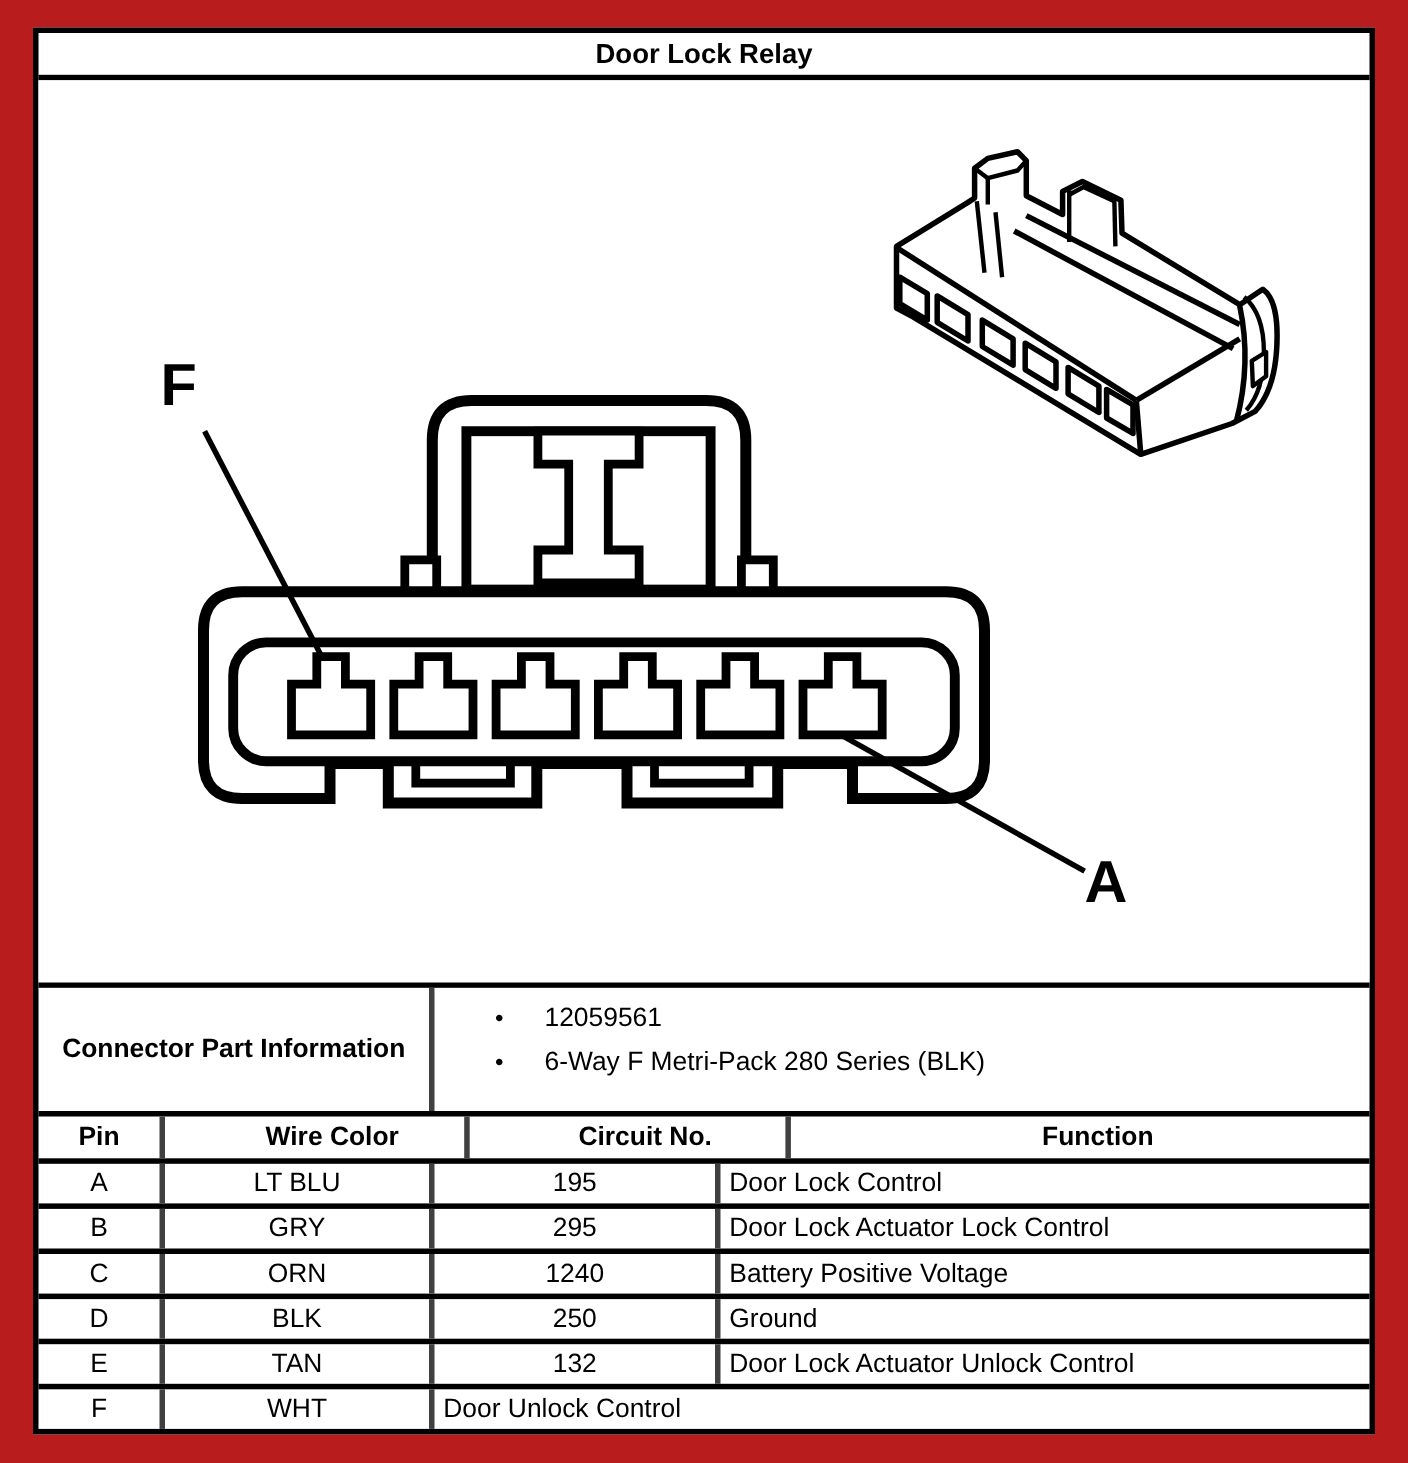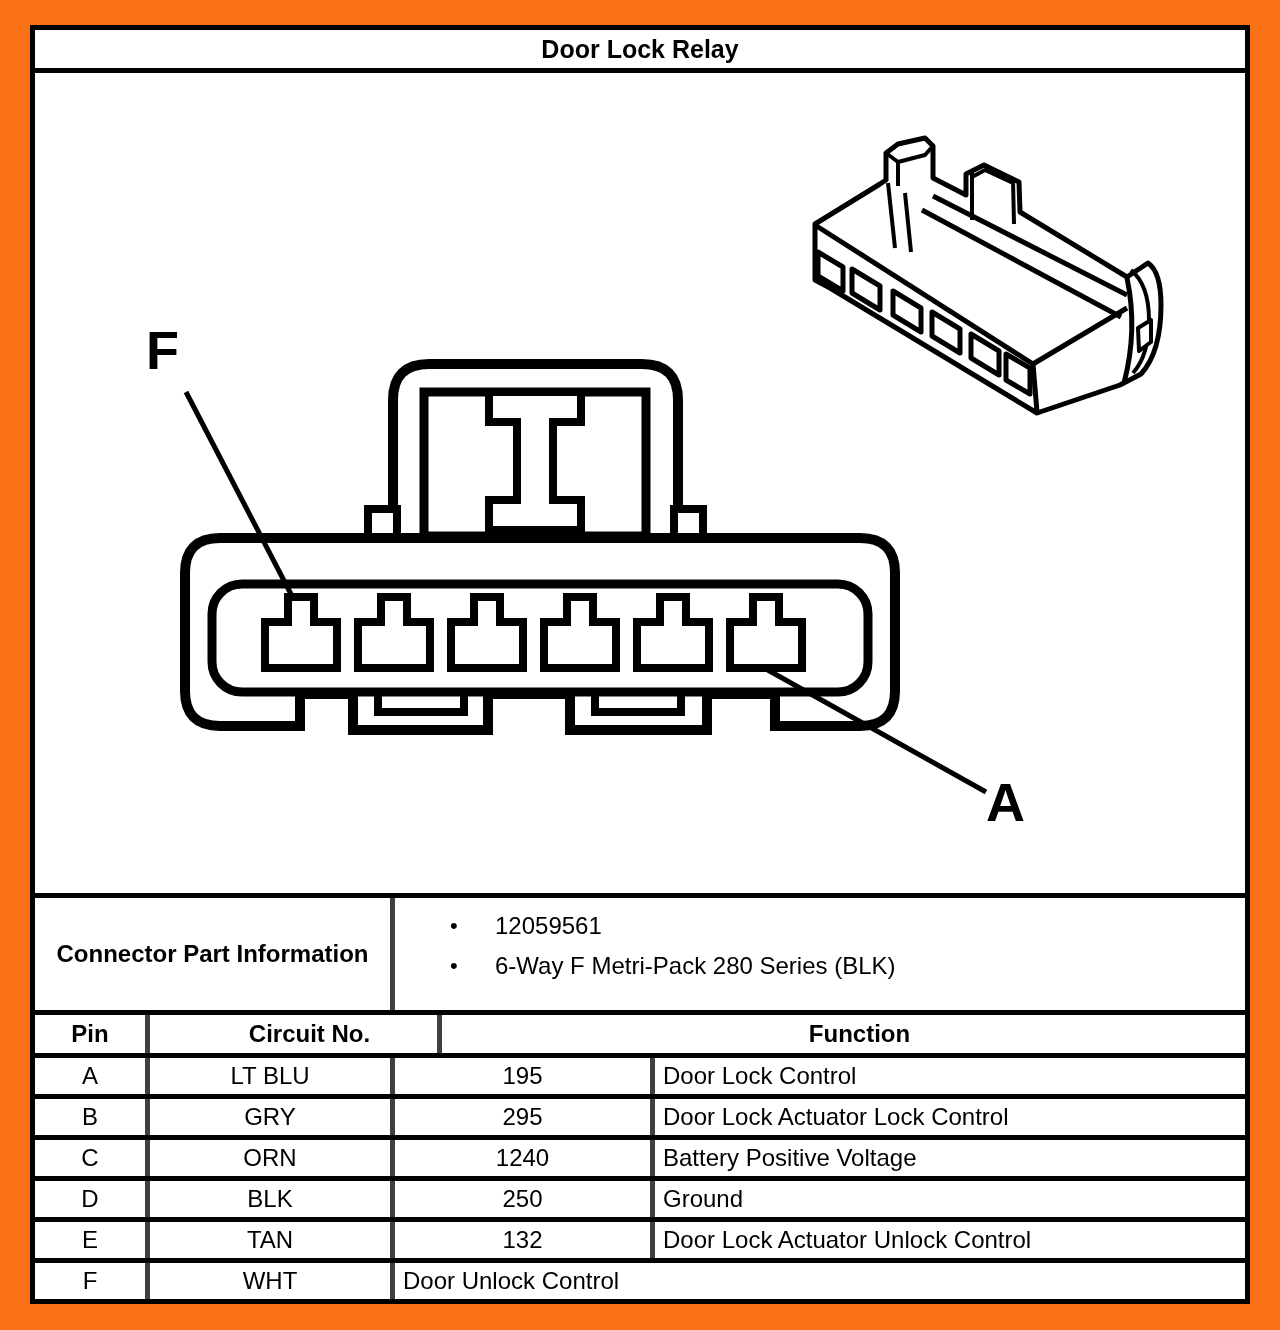--- a/index.html
+++ b/index.html
@@ -1,18 +1,18 @@
 <!DOCTYPE html>
 <html><head>
 <meta charset="utf-8">
 <style>
   html,body{margin:0;padding:0;background:#fff;}
   *{box-sizing:border-box;}
   body{font-family:"Liberation Sans","DejaVu Sans",sans-serif;color:#000;}
-  .page{position:absolute;left:0;top:0;width:1280px;height:1330px;background:#f97316;}
+  .page{position:absolute;left:0;top:0;width:1280px;height:1330px;background:#b91c1c;}
   .frame{position:absolute;left:30px;top:25px;width:1220px;border:5px solid #000;background:#fff;}
   .title-bar{height:43px;border-bottom:5px solid #000;display:flex;align-items:center;justify-content:center;
              font-size:25px;font-weight:bold;}
   .diagram{position:relative;height:820px;background:#fff;overflow:hidden;}
   .pin-label{position:absolute;font-size:54px;font-weight:bold;line-height:1;}
   .pin-label.f{left:111px;top:250px;}
   .pin-label.a{left:951px;top:702px;}
   .row{display:flex;border-top:5px solid #000;}
   .cell{display:flex;align-items:center;justify-content:center;font-size:24px;}
   .cell.rb{border-right:5px solid #404040;}
@@ -123,20 +123,21 @@
         </div>
         <div class="bullet-line">
           <span class="bullet-dot">•</span>
           <span>6-Way F Metri-Pack 280 Series (BLK)</span>
         </div>
       </div>
     </div>
 
     <div class="row head-row">
       <div class="cell rb c-pin">Pin</div>
+      <div class="cell rb c-wire">Wire Color</div>
       <div class="cell rb c-circ">Circuit No.</div>
       <div class="cell c-func" style="justify-content:center;padding-left:0;">Function</div>
     </div>
 
     <div class="row data-row">
       <div class="cell rb c-pin">A</div>
       <div class="cell rb c-wire">LT BLU</div>
       <div class="cell rb c-circ">195</div>
       <div class="cell c-func">Door Lock Control</div>
     </div>

